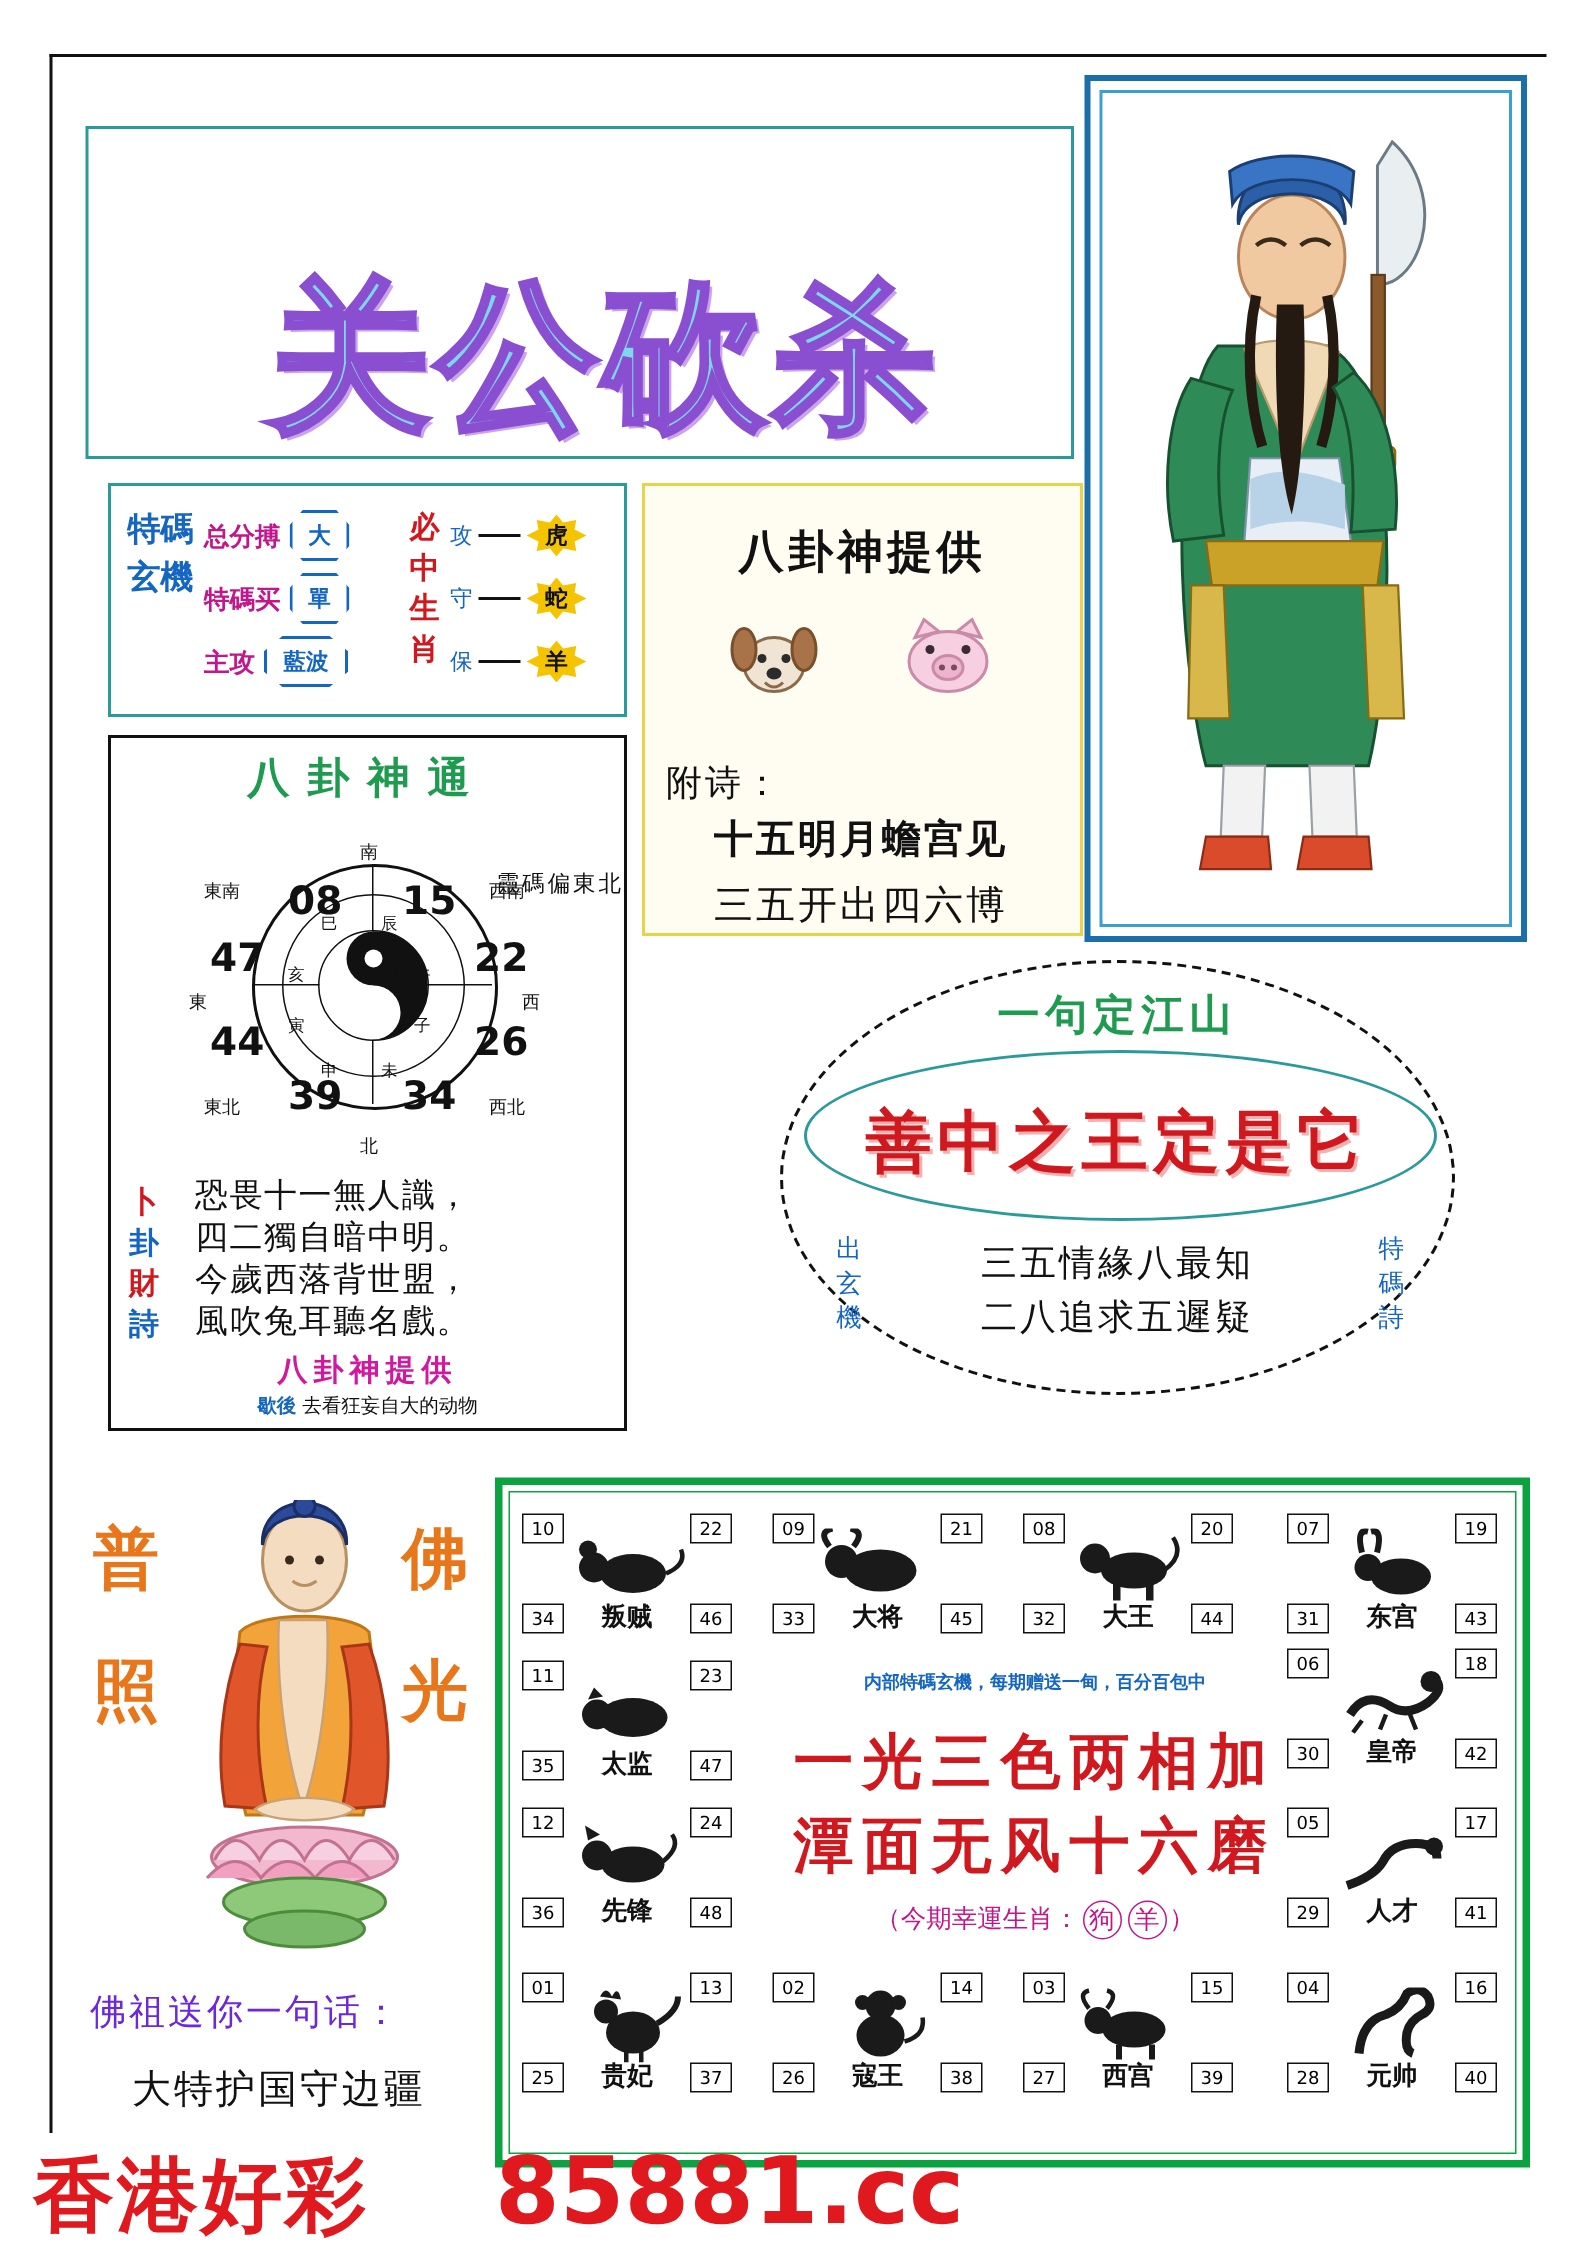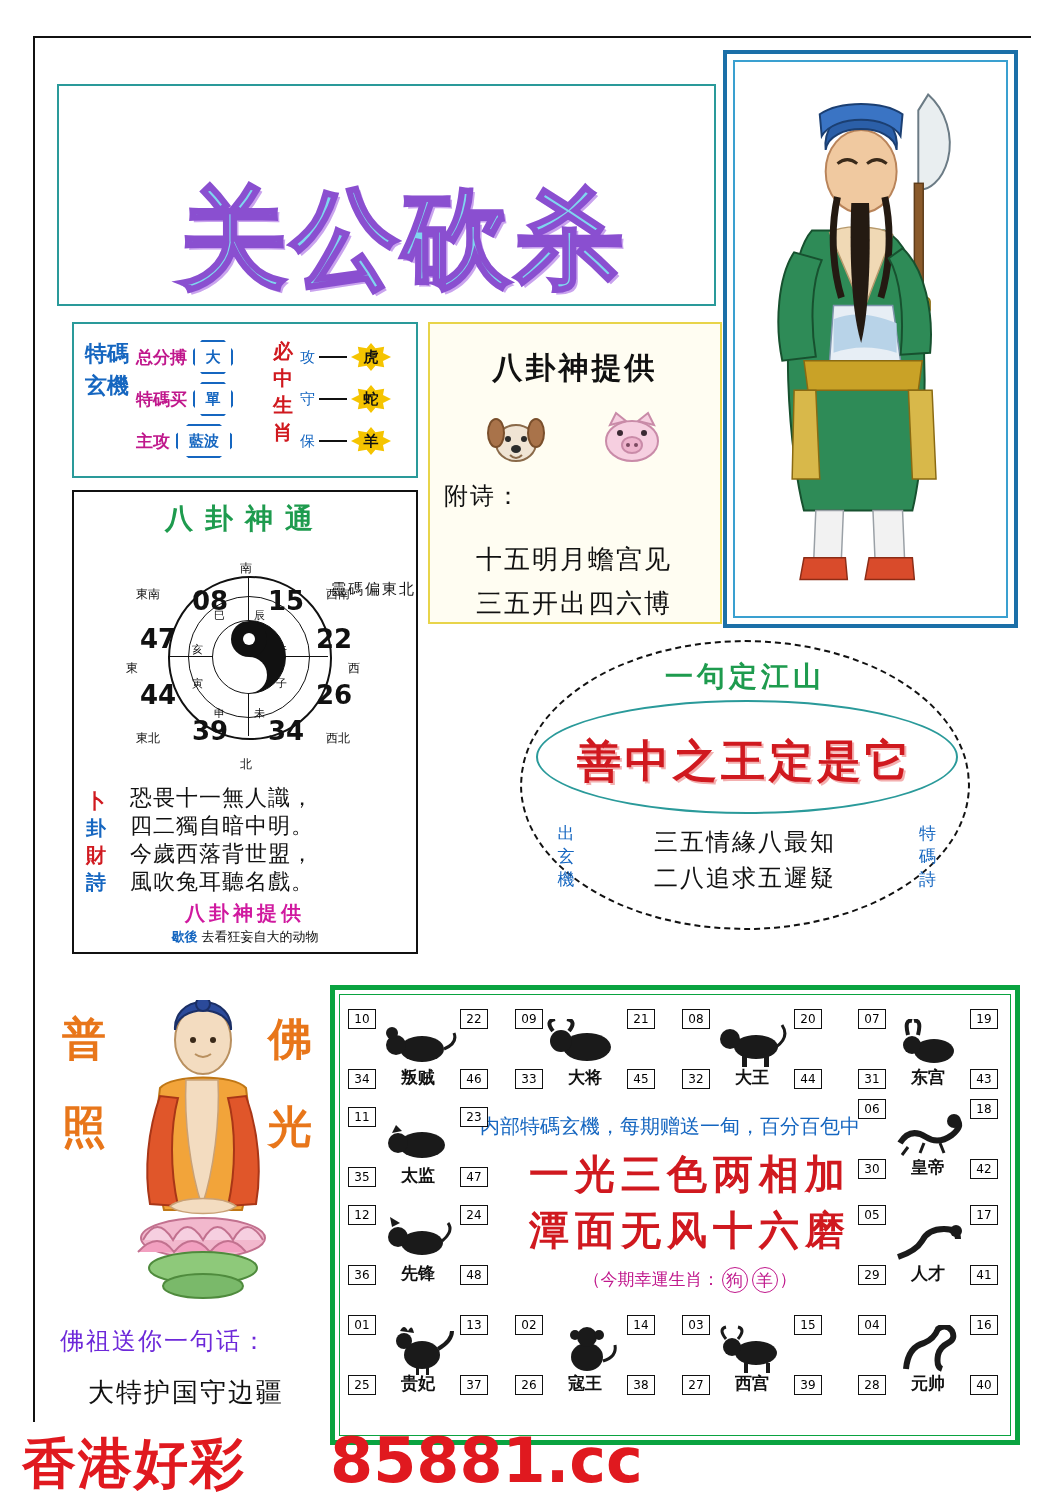--- a/index.html
+++ b/index.html
@@ -72,22 +72,22 @@
     clip-path:polygon(50% 0,61% 19%,83% 13%,80% 36%,100% 50%,80% 64%,83% 87%,61% 81%,50% 100%,39% 81%,17% 87%,20% 64%,0 50%,20% 36%,17% 13%,39% 19%);
   }
 
   
   .panel-b{
     position:absolute;left:428px;top:322px;width:290px;height:298px;
     border:2px solid #e8d44a;background:#fffdf2;
   }
   .pb-title{position:absolute;left:0;right:0;top:24px;text-align:center;font-size:30px;font-weight:bold;color:#111;letter-spacing:3px;}
   .pb-animals{position:absolute;left:30px;top:78px;width:230px;height:72px;display:flex;justify-content:space-around;align-items:center;}
-  .pb-poem-label{position:absolute;left:14px;top:156px;font-size:24px;color:#111;letter-spacing:2px;}
-  .pb-line1{position:absolute;left:46px;top:218px;font-size:26px;color:#111;letter-spacing:2px;}
+  .pb-poem-label{position:absolute;left:14px;top:182px;font-size:24px;color:#111;letter-spacing:2px;}
+  .pb-line1{position:absolute;left:46px;top:218px;font-size:26px;color:#111;letter-spacing:2px;font-weight:bold;}
   .pb-line2{position:absolute;left:46px;top:262px;font-size:26px;color:#111;letter-spacing:2px;}
 
   
   .panel-c{
     position:absolute;left:72px;top:490px;width:342px;height:460px;
     border:2px solid #111;background:#fff;
   }
   .pc-title{position:absolute;left:0;right:0;top:8px;text-align:center;font-size:28px;font-weight:bold;color:#1e9b4e;letter-spacing:12px;}
   .pc-sub{position:absolute;left:0;right:0;top:44px;text-align:right;font-size:15px;color:#111;letter-spacing:2px;margin-top:44px;}
   .compass{position:absolute;left:56px;top:72px;width:236px;height:210px;}
@@ -135,21 +135,21 @@
   .green-box{position:absolute;left:330px;top:985px;width:680px;height:450px;border:5px solid #0aa340;background:#fff;}
   .gb-inner{position:absolute;inset:4px;border:1px solid #0aa340;}
   .zcell{position:absolute;width:140px;height:80px;}
   .zname{position:absolute;left:0;right:0;bottom:0;text-align:center;font-size:17px;font-weight:bold;color:#111;}
   .znum{position:absolute;width:26px;height:18px;border:1px solid #111;font-size:12px;line-height:18px;text-align:center;background:#fff;}
   .znum.tl{left:0;top:0;}
   .znum.tr{right:0;top:0;}
   .znum.bl{left:0;bottom:0;}
   .znum.br{right:0;bottom:0;}
   .zglyph{position:absolute;left:30px;top:10px;width:80px;height:50px;}
-  .mid-note{position:absolute;left:140px;top:118px;width:420px;text-align:left;font-size:20px;color:#1566c0;font-weight:normal;}
+  .mid-note{position:absolute;left:140px;top:118px;width:420px;text-align:center;font-size:12px;color:#1566c0;font-weight:bold;}
   .mid-big1{position:absolute;left:130px;top:152px;width:440px;text-align:center;font-size:40px;font-weight:bold;color:#d0191f;letter-spacing:6px;}
   .mid-big2{position:absolute;left:130px;top:208px;width:440px;text-align:center;font-size:40px;font-weight:bold;color:#d0191f;letter-spacing:6px;}
   .mid-lucky{position:absolute;left:150px;top:272px;width:400px;text-align:center;font-size:17px;color:#c0188c;}
   .mid-lucky .circ{display:inline-block;width:24px;height:24px;border:1px solid #c0188c;border-radius:50%;line-height:24px;text-align:center;margin:0 2px;vertical-align:middle;}
 
   
   .wm{position:absolute;left:22px;top:1428px;font-size:54px;font-weight:bold;color:#e0191f;letter-spacing:2px;}
   .wm2{position:absolute;left:330px;top:1424px;font-size:62px;font-weight:bold;color:#e0191f;}
 </style>
 </head>

